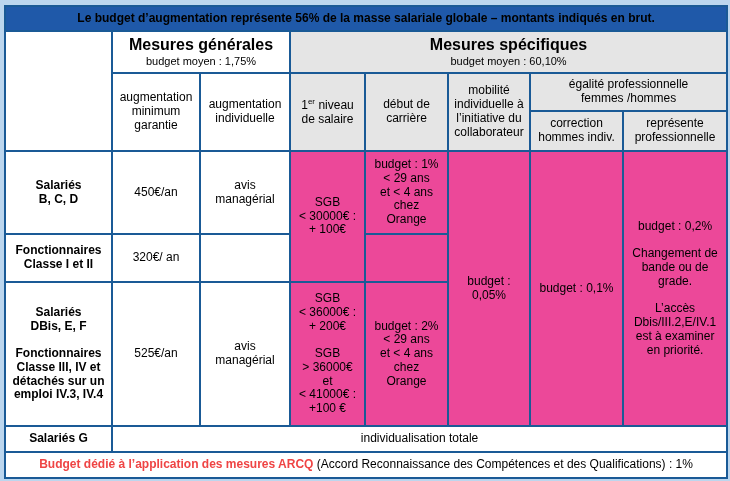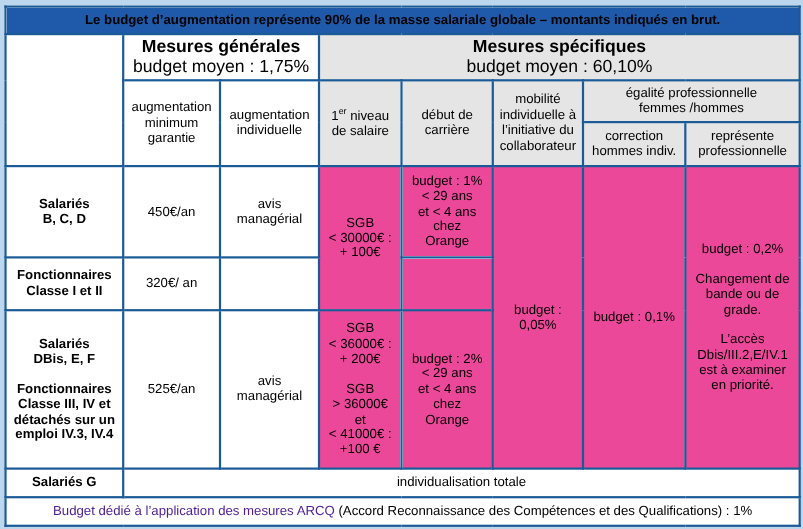--- a/index.html
+++ b/index.html
@@ -40,28 +40,28 @@
   .white{background:#fff;}
   .label{
     color:#1F59A9;
     font-weight:bold;
     text-align:left;
     padding-left:5px;
     font-size:11.5px;
     line-height:1.3;
   }
   .title-line{font-weight:bold;font-size:16px;}
-  .sub-line{font-size:16px;}
+  .sub-line{font-size:11px;}
   .footer-cell{
     text-align:left;
     padding-left:6px;
     font-size:12px;
     background:#fff;
   }
-  .fbold{color:#4c1d95;font-weight:normal;}
+  .fbold{color:#ef4444;font-weight:bold;}
   sup{font-size:8px;}
   
   .h-banner{height:21px;}
   .h-h1{height:38px;}
   .h-h2a{height:34px;}
   .h-h2b{height:36px;}
   .h-r1{height:79px;}
   .h-r2{height:44px;}
   .h-r3{height:140px;}
   .h-r4{height:22px;}
@@ -78,21 +78,21 @@
     <col style="width:75px">
       <col style="width:83px">
       <col style="width:82px">
     <col style="width:93px">
       <col style="width:104px">
   </colgroup>
 
   <tbody>
       <tr>
     <td colspan="8" class="banner-cell h-banner">
-      <span>Le budget d’augmentation représente 90% de la masse salariale globale – montants indiqués en brut.</span>
+      <span>Le budget d’augmentation représente 56% de la masse salariale globale – montants indiqués en brut.</span>
     </td>
   </tr>
 
   <tr>
     <td rowspan="3" class="white h-h1"></td>
     <td colspan="2" class="white h-h1">
       <div class="title-line">Mesures générales</div>
       <div class="sub-line">budget moyen : 1,75%</div>
     </td>
     <td colspan="5" class="hblue h-h1">

